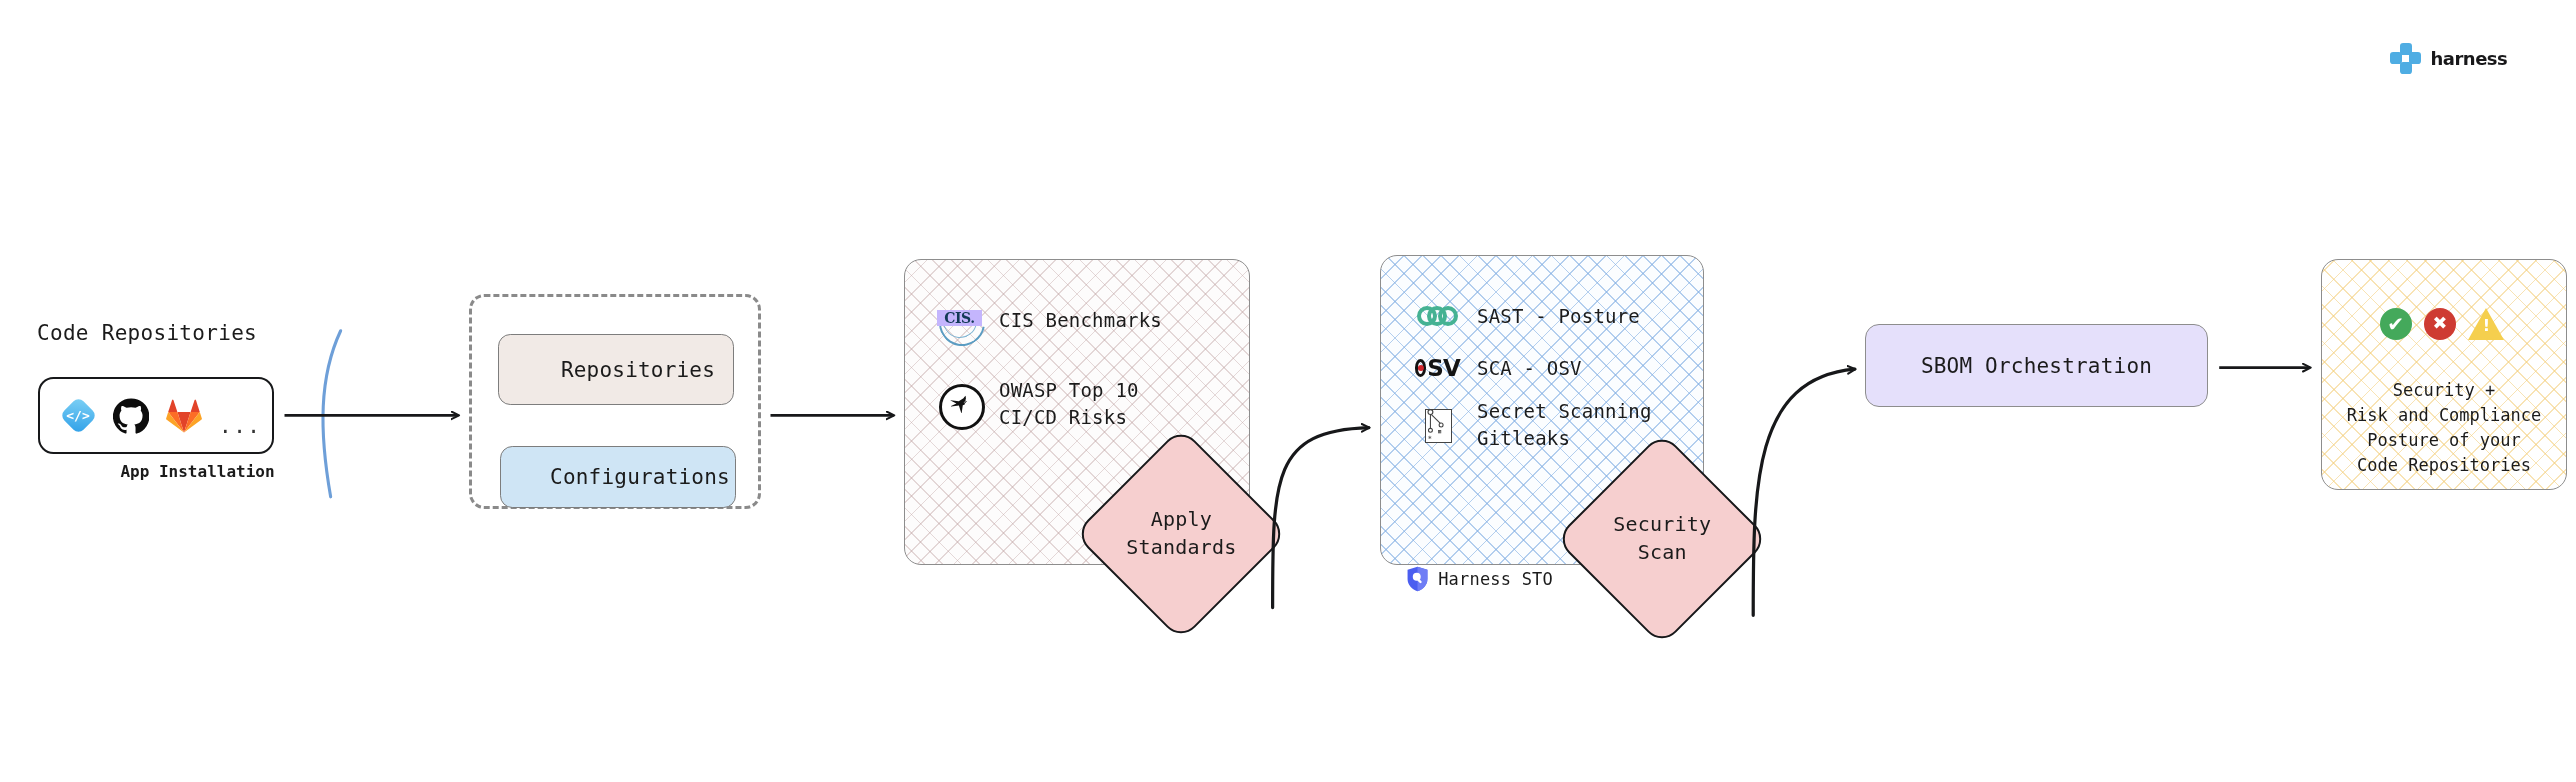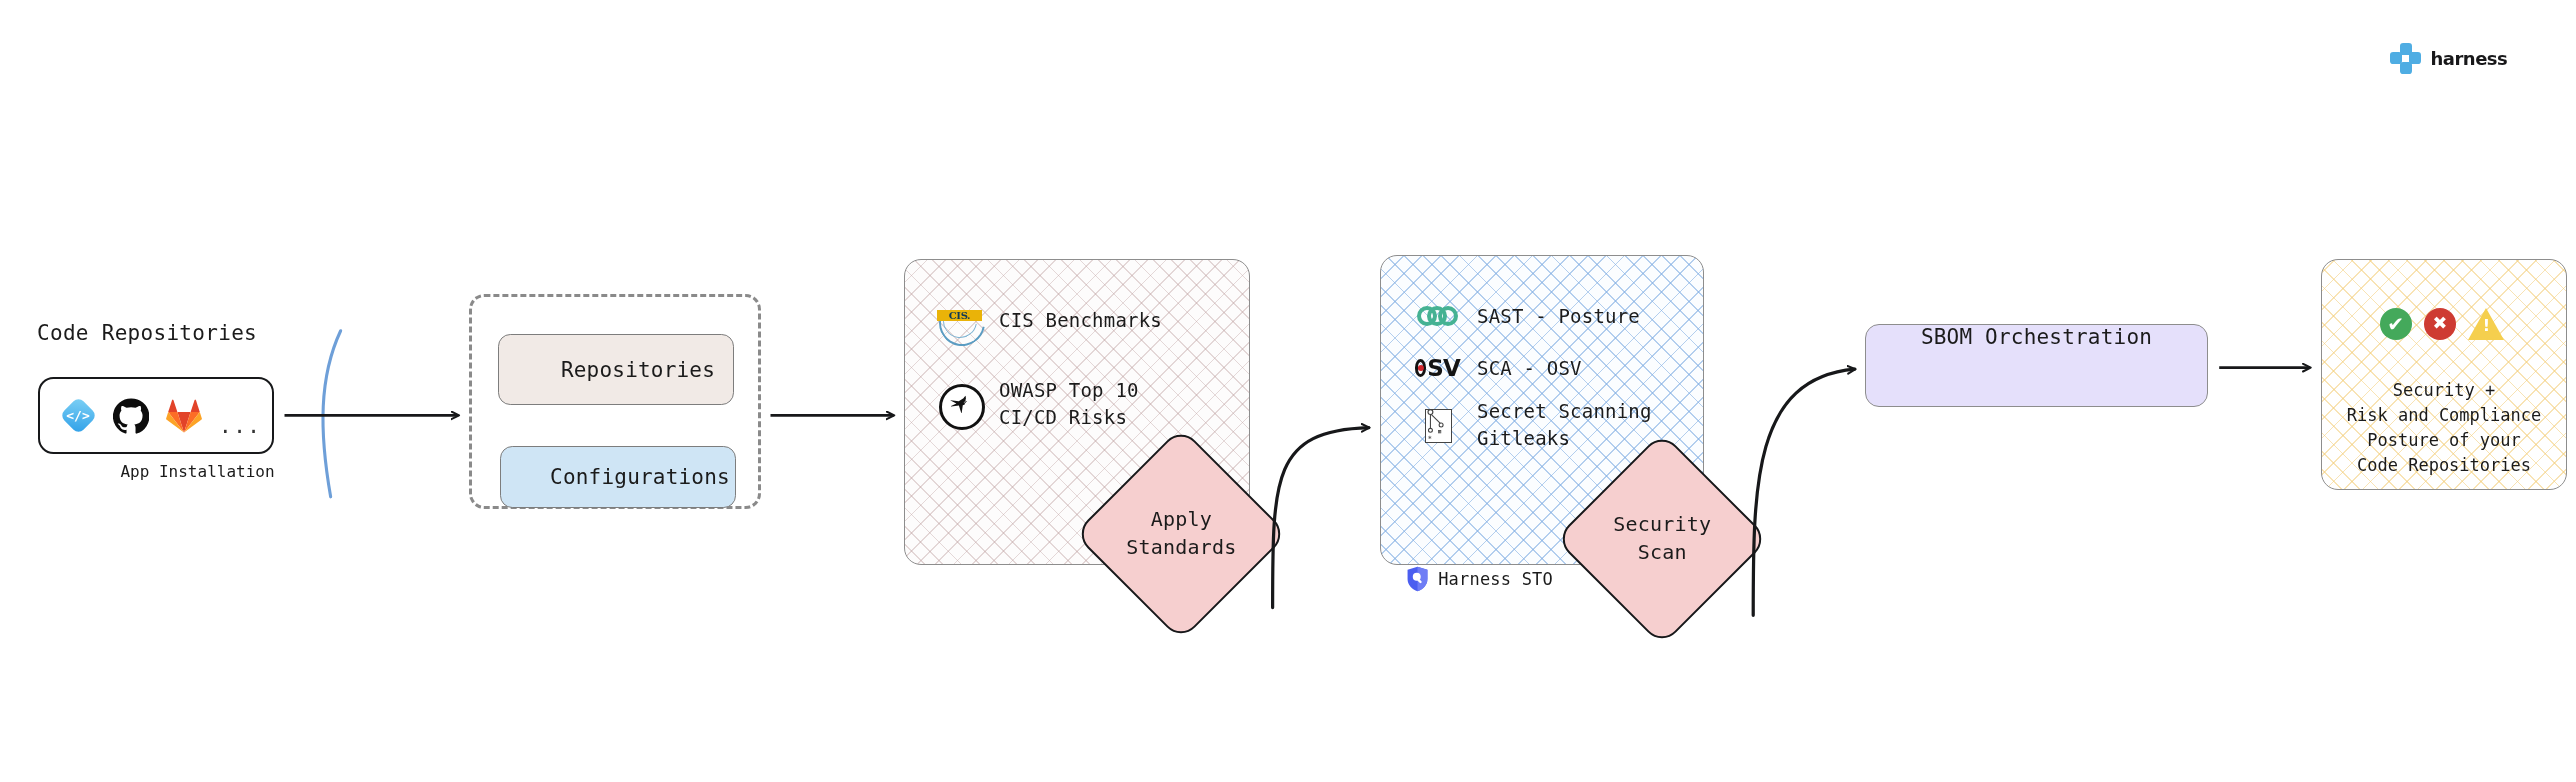--- a/index.html
+++ b/index.html
@@ -52,21 +52,21 @@
   .repo-ico{width:36px;height:36px;flex:0 0 36px;position:relative;}
   .ellipsis{font-size:21px;color:#333;letter-spacing:1.5px;align-self:flex-end;margin-bottom:14px;}
 
   
   .hc-d{position:absolute;left:4.6px;top:4.6px;width:27px;height:27px;border-radius:7px;
         background:linear-gradient(140deg,#7fd2f5,#2e9fe8);transform:rotate(45deg);}
   .hc-t{position:absolute;inset:0;display:flex;align-items:center;justify-content:center;
         color:#fff;font-size:13px;font-weight:700;font-family:"DejaVu Sans Mono",monospace;}
 
   
-  #app-install-label{left:117px;top:461px;width:161px;text-align:center;font-size:16px;line-height:1.35;}
+  #app-install-label{left:117px;top:461px;width:161px;text-align:center;font-size:16px;line-height:1.35;font-weight:bold;}
 
   
   #group-box{left:469px;top:294px;width:292px;height:215px;border:3.1px dashed #8a8a8a;border-radius:15.4px;box-sizing:border-box;}
   .inner-chip{position:absolute;border:1.8px solid #7d7d7d;border-radius:12.3px;box-sizing:border-box;
               display:flex;align-items:center;justify-content:center;font-size:21px;letter-spacing:0.2px;padding-left:44px;}
   #chip-repos{left:498px;top:334px;width:236px;height:71px;background:#f1eae6;}
   #chip-configs{left:500px;top:446px;width:236px;height:62px;background:#cfe5f5;}
 
   
   #card-standards{left:904px;top:259px;width:346px;height:306px;}
@@ -75,21 +75,21 @@
   #owasp-row{left:937px;top:377px;}
   .row .ico{width:45px;height:45px;flex:0 0 45px;position:relative;margin-right:17px;}
   .row .txt{font-size:19px;line-height:1.42;letter-spacing:0.2px;white-space:pre-line;}
 
   
   .cis-arc{position:absolute;left:1.5px;top:1.5px;width:42px;height:42px;border:2.3px solid #5b9cc2;border-radius:50%;
            border-right-color:transparent;border-top-color:transparent;transform:rotate(-35deg);}
   .cis-arc2{position:absolute;left:6.2px;top:6.2px;width:32px;height:32px;border:1.8px solid #7fb4d2;border-radius:50%;
            border-right-color:transparent;border-top-color:transparent;transform:rotate(-35deg);}
   .cis-word{position:absolute;left:0;top:12.3px;width:45px;text-align:center;font-family:"DejaVu Serif","Liberation Serif",serif;
-            font-weight:700;font-size:10px;color:#123a56;letter-spacing:-0.4px;background:#eab308;}
+            font-weight:700;font-size:14px;color:#123a56;letter-spacing:-0.4px;background:#c4b5fd;}
 
   
   .owasp-c{position:absolute;left:2.3px;top:2.3px;width:40px;height:40px;border:3.1px solid #111;border-radius:50%;background:#fff;}
   .owasp-b{position:absolute;left:10.8px;top:10.8px;width:23px;height:23px;}
 
   
   #card-scan{left:1380px;top:255px;width:324px;height:310px;}
   #sast-row{left:1415px;top:294px;}
   #sca-row{left:1415px;top:346px;}
   #secret-row{left:1415px;top:398px;}
@@ -111,21 +111,21 @@
 
   
   .diamond{position:absolute;display:flex;align-items:center;justify-content:center;text-align:center;
            background:#f6cfcf;border:2.6px solid #17181a;border-radius:20px;transform:rotate(45deg);}
   .diamond span{transform:rotate(-45deg);font-size:20px;line-height:1.38;white-space:pre-line;letter-spacing:0.2px;}
   #dia-apply{left:1105px;top:458px;width:148px;height:148px;}
   #dia-scan{left:1586px;top:463px;width:148px;height:148px;}
 
   
   #card-sbom{left:1865px;top:324px;width:343px;height:83px;background:#e5e0fb;border-radius:14px;
-             display:flex;justify-content:center;}
+             display:flex;align-items:center;justify-content:center;}
   #card-sbom .t{font-size:21px;letter-spacing:0.2px;}
 
   
   #card-outcome{left:2321px;top:259px;width:246px;height:231px;}
   #outcome-icons{left:2365px;top:308px;width:154px;display:flex;align-items:center;justify-content:center;gap:12.3px;}
   .badge-ok,.badge-err{width:32px;height:32px;border-radius:50%;display:flex;align-items:center;justify-content:center;
         color:#fff;font-size:20px;font-weight:700;font-family:"DejaVu Sans",sans-serif;line-height:1;}
   .badge-ok{background:#44a95b;}
   .badge-err{background:#ce3b32;font-size:17.7px;}
   .badge-warn{width:0;height:0;border-left:18.5px solid transparent;border-right:18.5px solid transparent;border-bottom:32px solid #f5cf4e;position:relative;}

